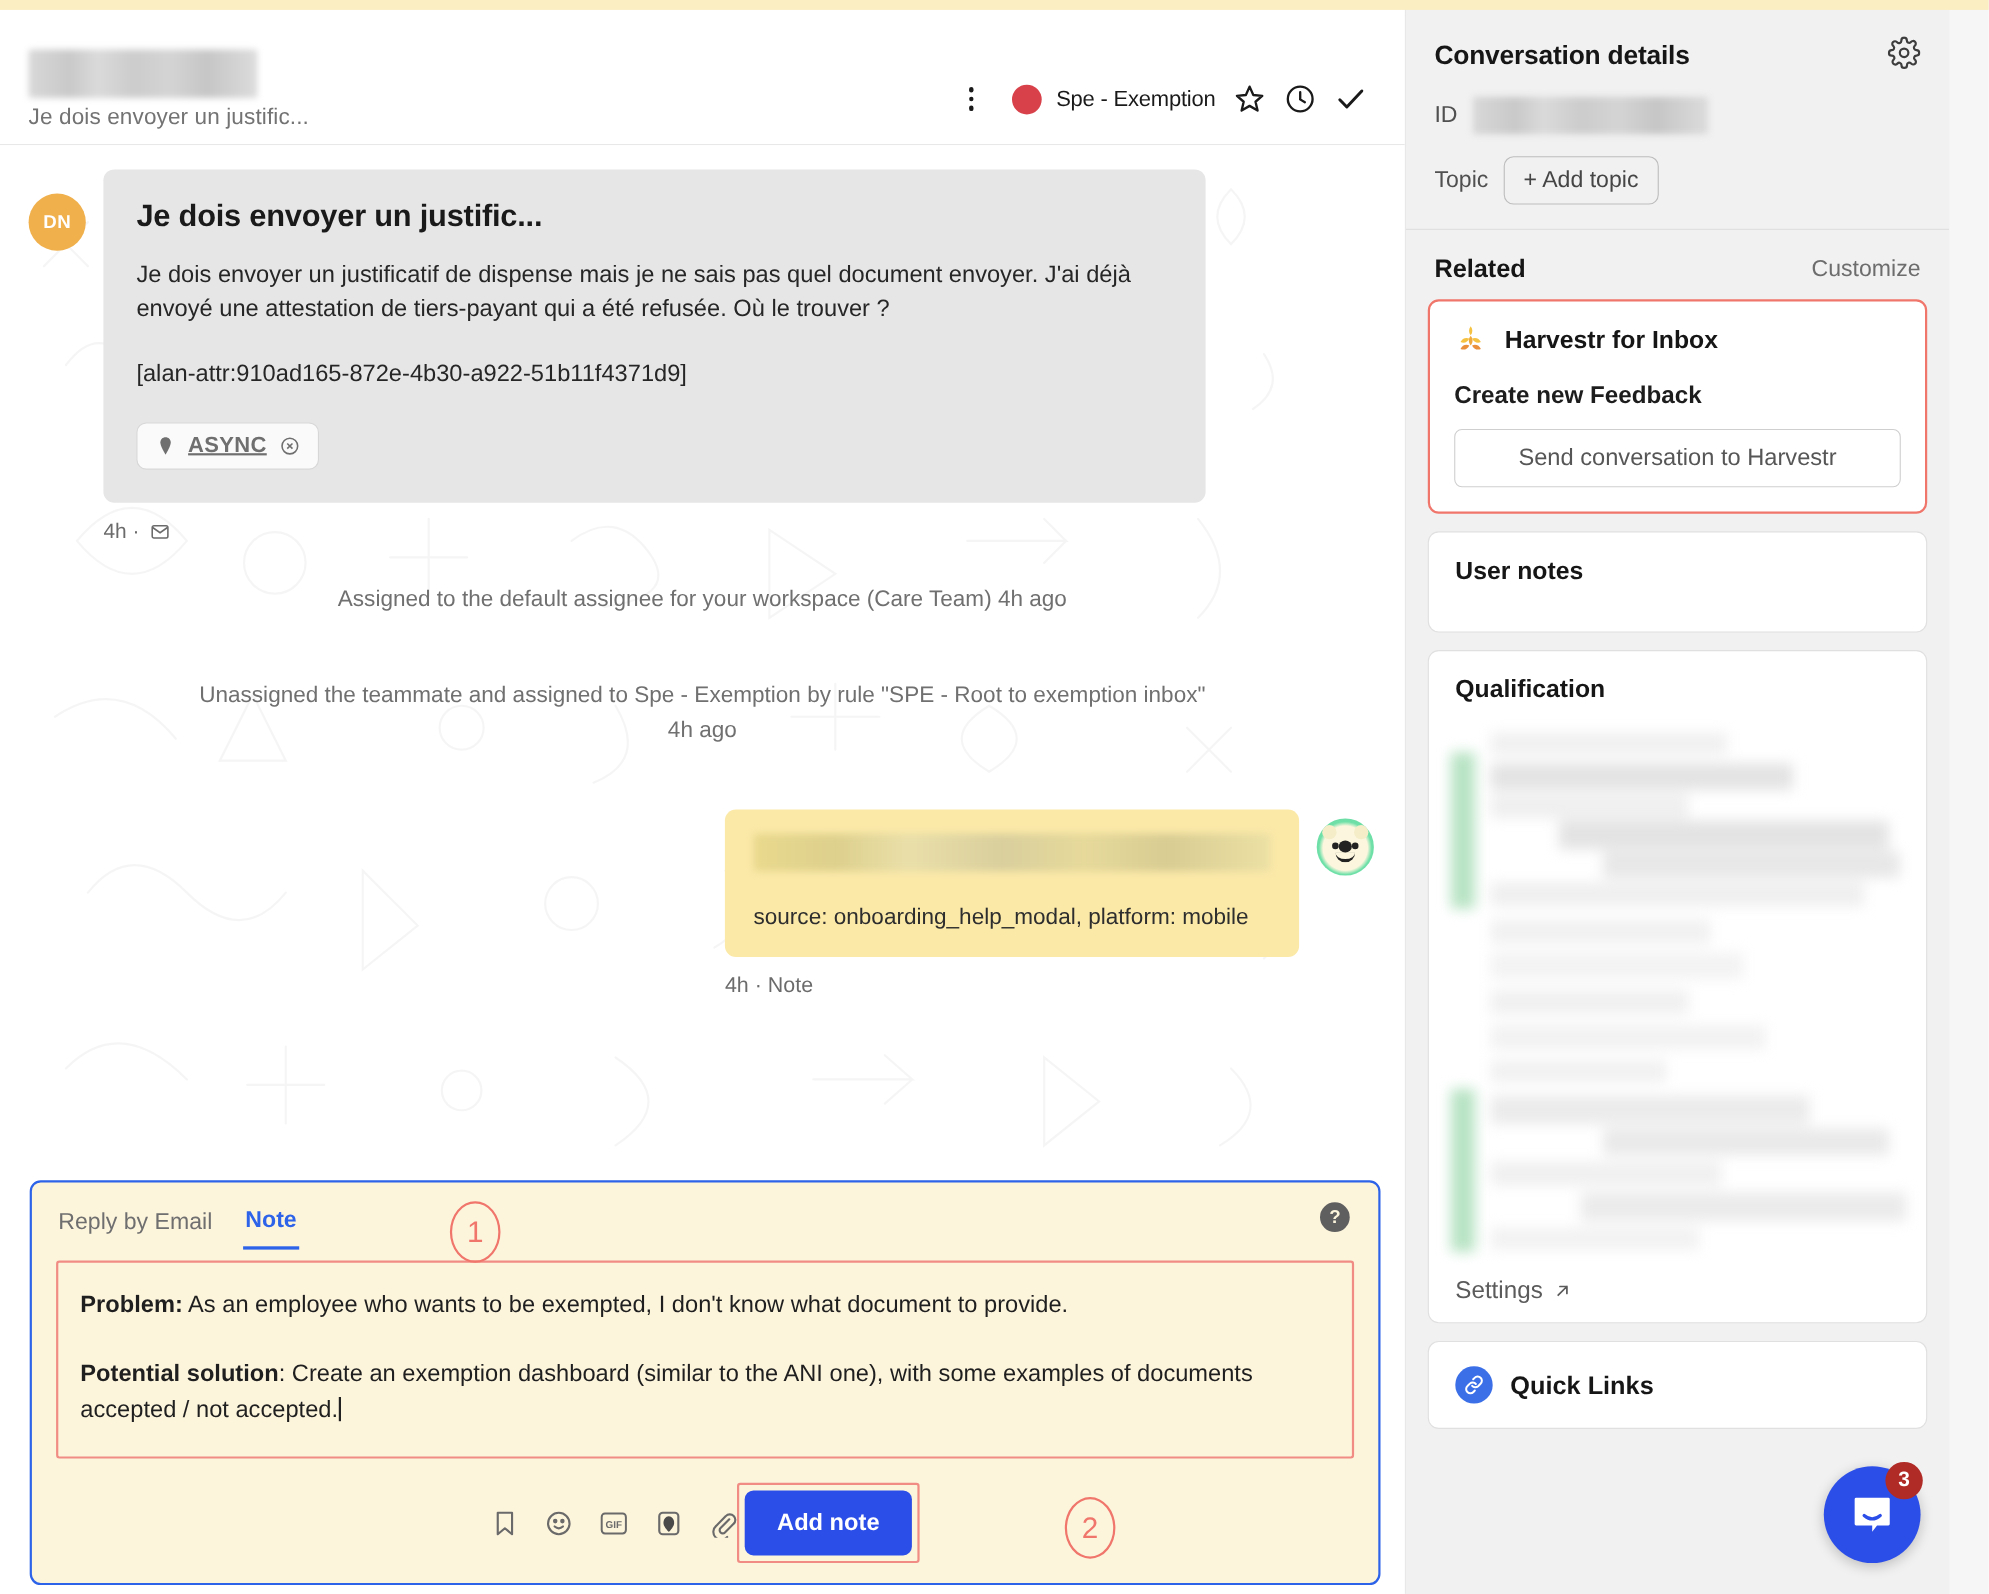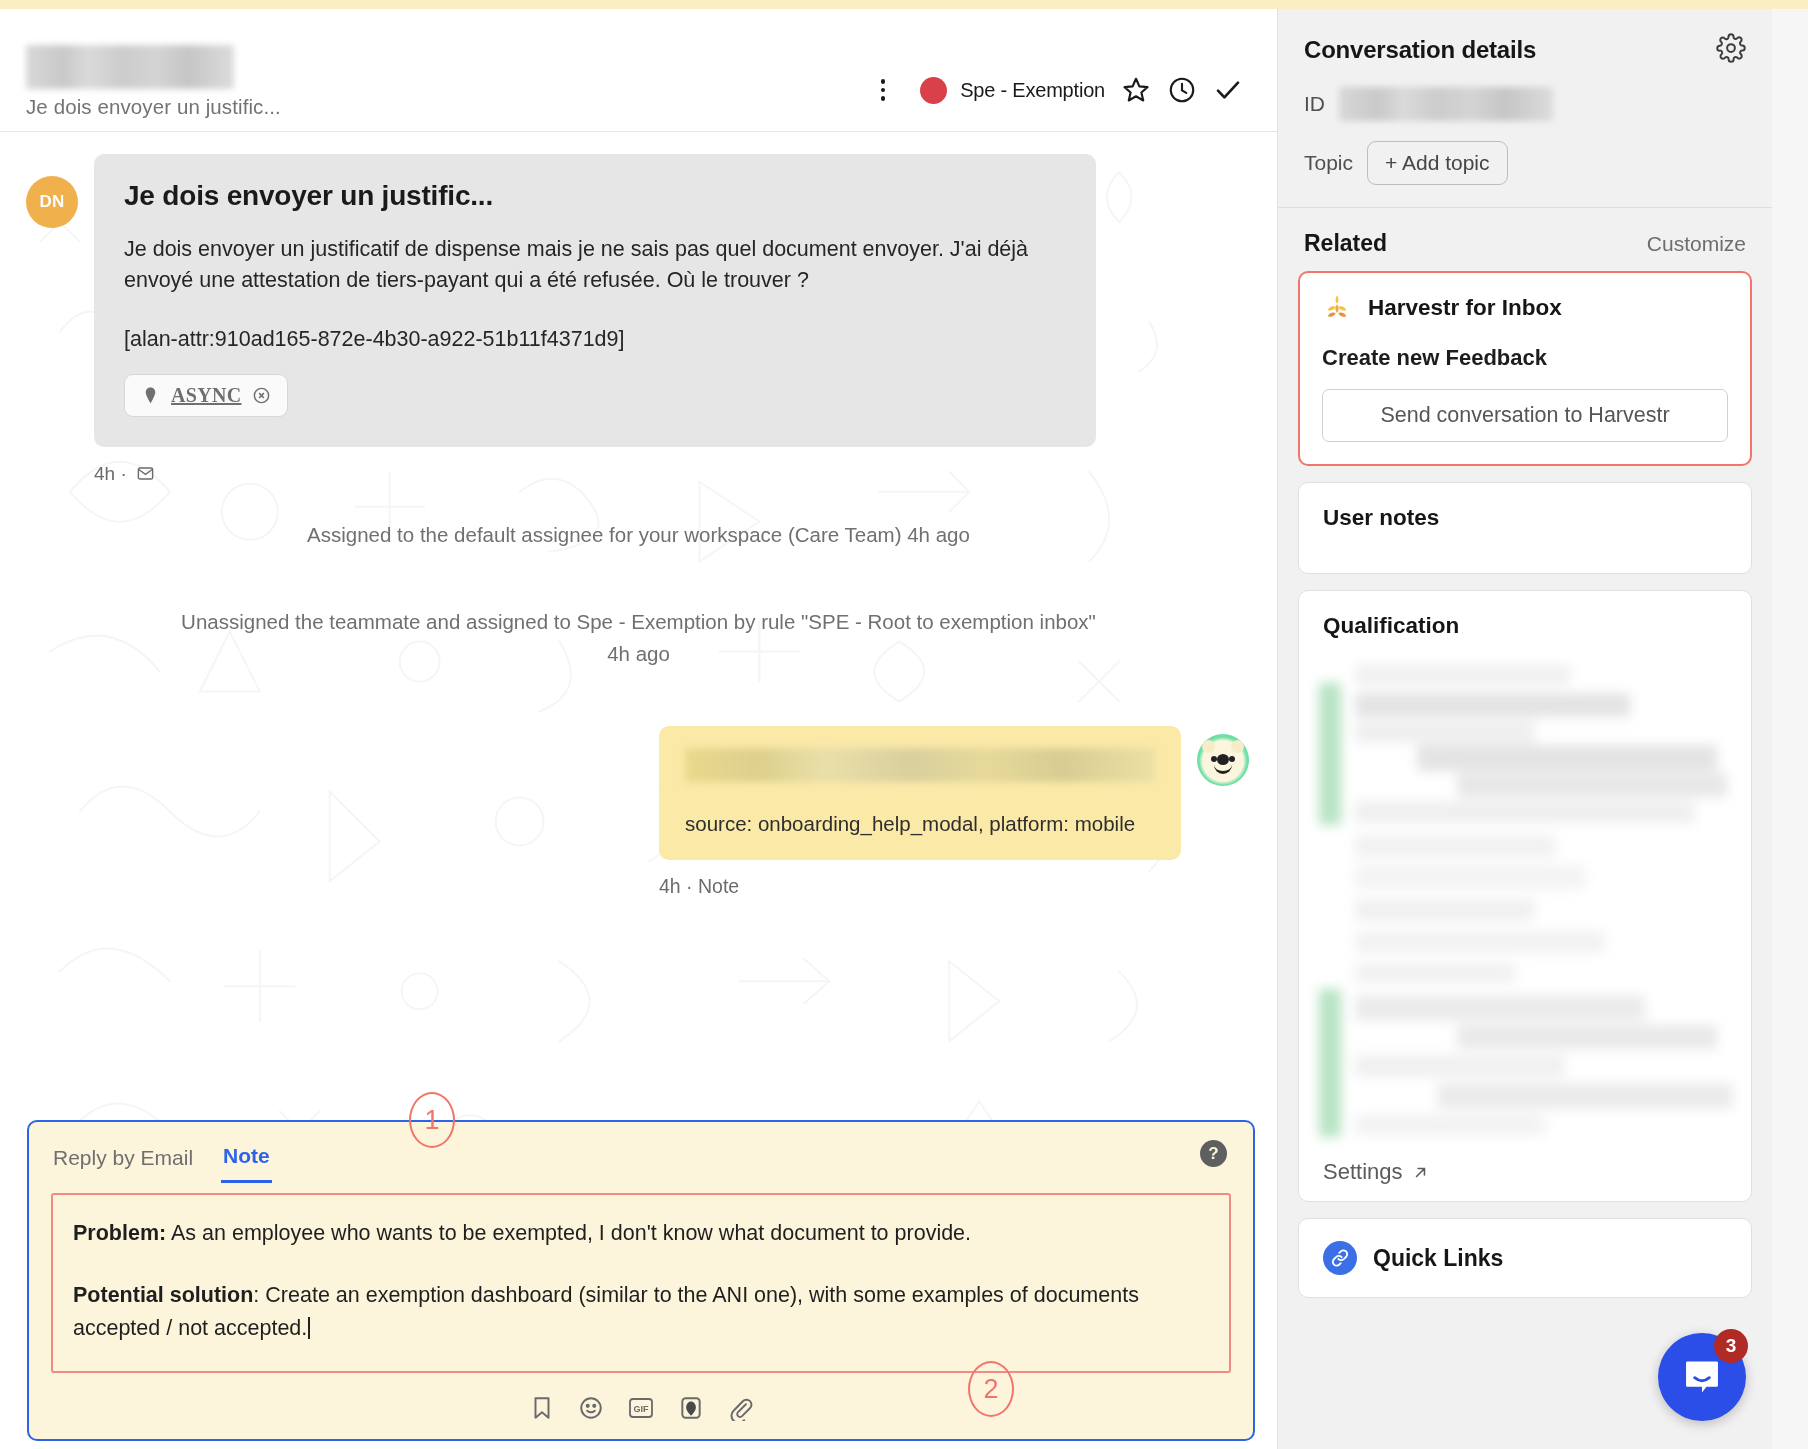--- a/index.html
+++ b/index.html
@@ -189,23 +189,22 @@
   .bubble-body p:last-child { margin-bottom: 0; }
 
   .tag-pill {
     display: inline-flex;
     align-items: center;
     gap: 11px;
     background: #fafafa;
     border: 1px solid #d7d7d7;
     border-radius: 9px;
     padding: 9px 16px;
-    margin-top: 18px;
-    cursor: pointer;
-    font-family: Liberation Serif, serif;
+    margin-top: 28px;
+    cursor: pointer;
   }
   .tag-label {
     font-size: 20px;
     font-weight: 600;
     color: #6f6f6f;
     text-decoration: underline;
     letter-spacing: 0.3px;
   }
 
   .msg-meta {
@@ -828,20 +827,23 @@
             <text x="14" y="16" font-size="9" font-weight="700" fill="#6a6a6a" text-anchor="middle" font-family="Liberation Sans, sans-serif">GIF</text>
           </svg>
           <svg width="26" height="26" viewBox="0 0 24 24">
             <rect x="4" y="3" width="16" height="18" rx="3" fill="none" stroke="#6a6a6a" stroke-width="1.8"></rect>
             <path d="M12 6 C9.5 6 7.5 8.5 7.5 11.5 C7.5 15 12 19 12 19 S16.5 15 16.5 11.5 C16.5 8.5 14.5 6 12 6z" fill="#4a4a4a"></path>
           </svg>
           <svg width="26" height="26" viewBox="0 0 24 24" fill="none" stroke="#6a6a6a" stroke-width="1.8" stroke-linecap="round">
             <path d="M17.5 8.5l-7.3 7.3a2.6 2.6 0 103.7 3.7l7.2-7.2a4.6 4.6 0 10-6.5-6.5L6.5 14a6.6 6.6 0 109.3 9.3"></path>
           </svg>
         </div>
+        <div class="addnote-wrap">
+          <button class="add-note-btn">Add note</button>
+        </div>
       </div>
     </div>
 
     <div class="step-circle" id="step1">1</div>
     <div class="step-circle" id="step2">2</div>
   </div>
 
   <div class="sidebar">
 
     <div class="sb-details">

